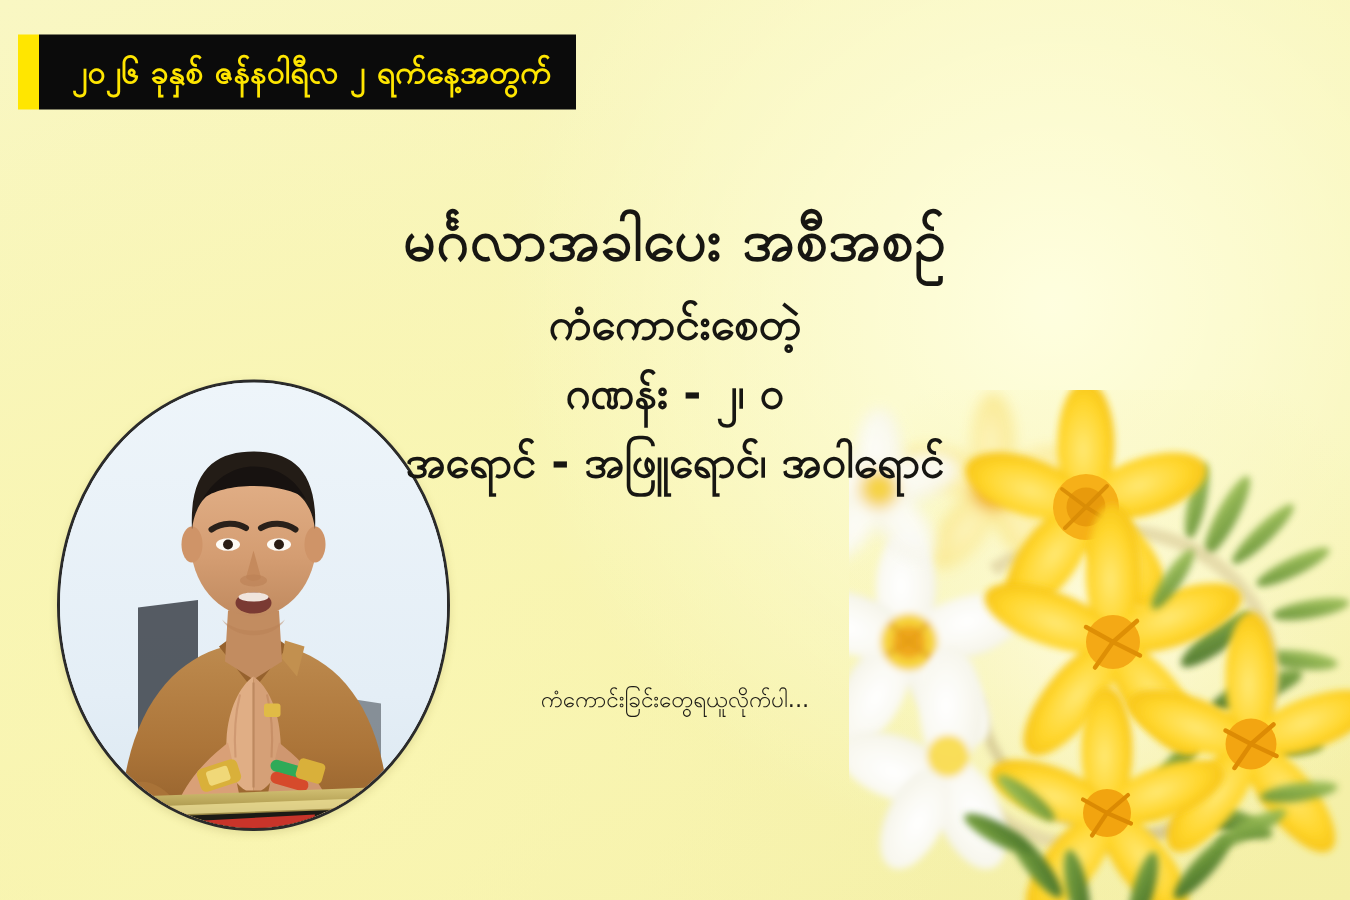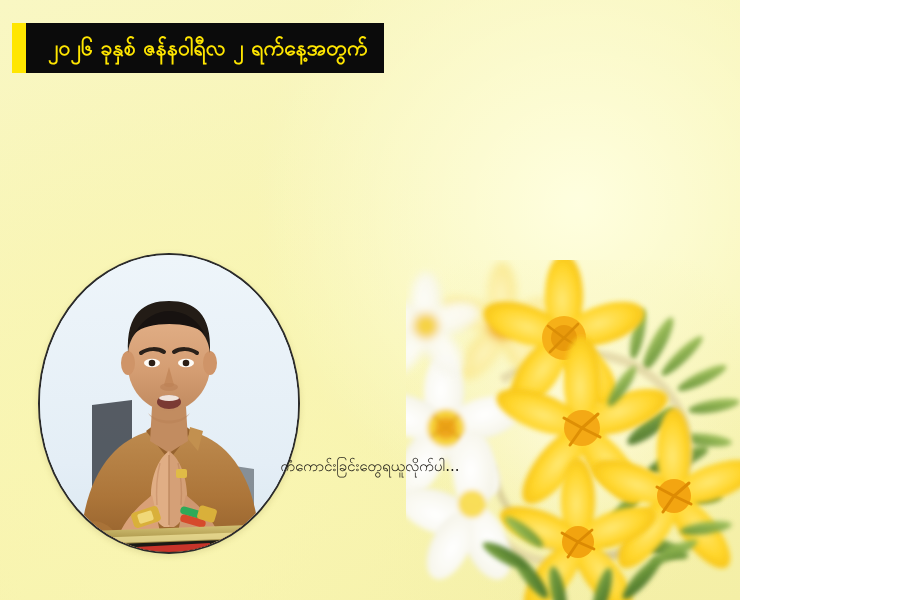--- a/index.html
+++ b/index.html
@@ -2,21 +2,21 @@
 <html><head>
 <meta charset="utf-8">
 <style>
   html, body {
     margin: 0;
     padding: 0;
     background: #ffffff;
   }
   #poster {
     position: relative;
-    width: 740px;
+    width: 900px;
     height: 600px;
     overflow: hidden;
     background: #4d7c0f;
     font-family: "DejaVu Sans", "Liberation Sans", sans-serif;
     -webkit-font-smoothing: antialiased;
   }
   
   .bg-glow {
     position: absolute;
     inset: 0;
@@ -419,16 +419,22 @@
     </svg>
   </div>
 
   <div class="banner">
     <div class="banner-accent"></div>
     <div class="banner-bar">
       <span class="banner-text">၂၀၂၆ ခုနှစ် ဇန်နဝါရီလ ၂ ရက်နေ့အတွက်</span>
     </div>
   </div>
 
+  <div class="headline">
+    <div class="line line-title">မင်္ဂလာအခါပေး အစီအစဉ်</div>
+    <div class="line line-sub">ကံကောင်းစေတဲ့</div>
+    <div class="line line-numbers">ဂဏန်း - ၂၊ ၀</div>
+    <div class="line line-colors">အရောင် - အဖြူရောင်၊ အဝါရောင်</div>
+  </div>
 
   <div class="footnote">ကံကောင်းခြင်းတွေရယူလိုက်ပါ...</div>
 
 </div>
 
 </body></html>

